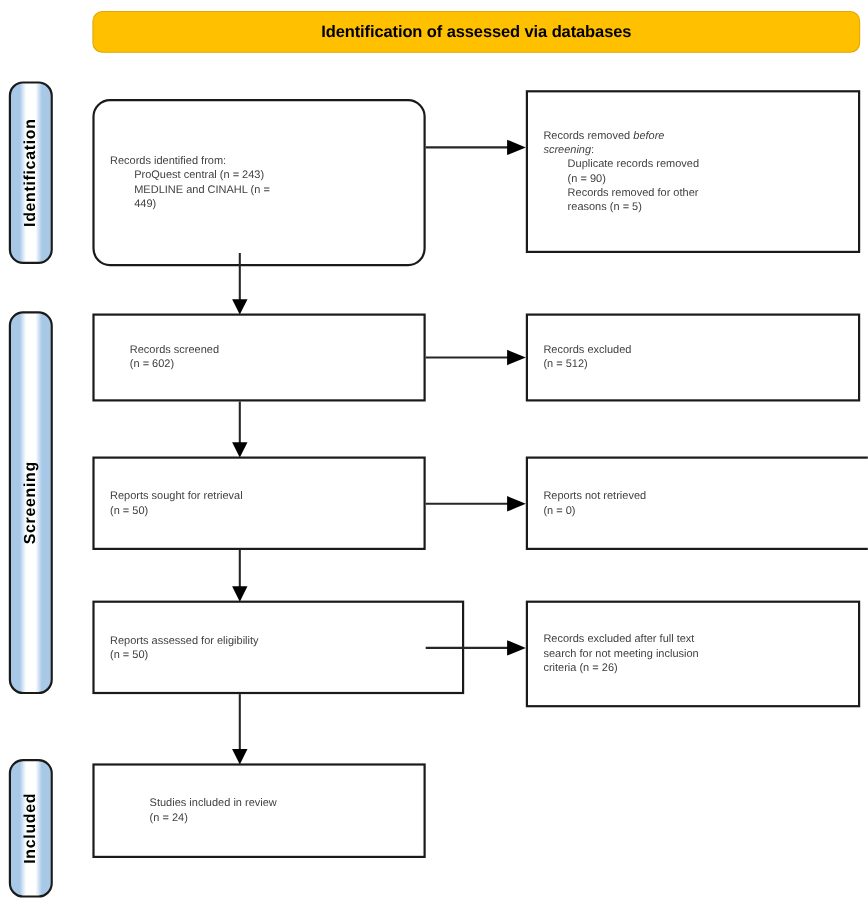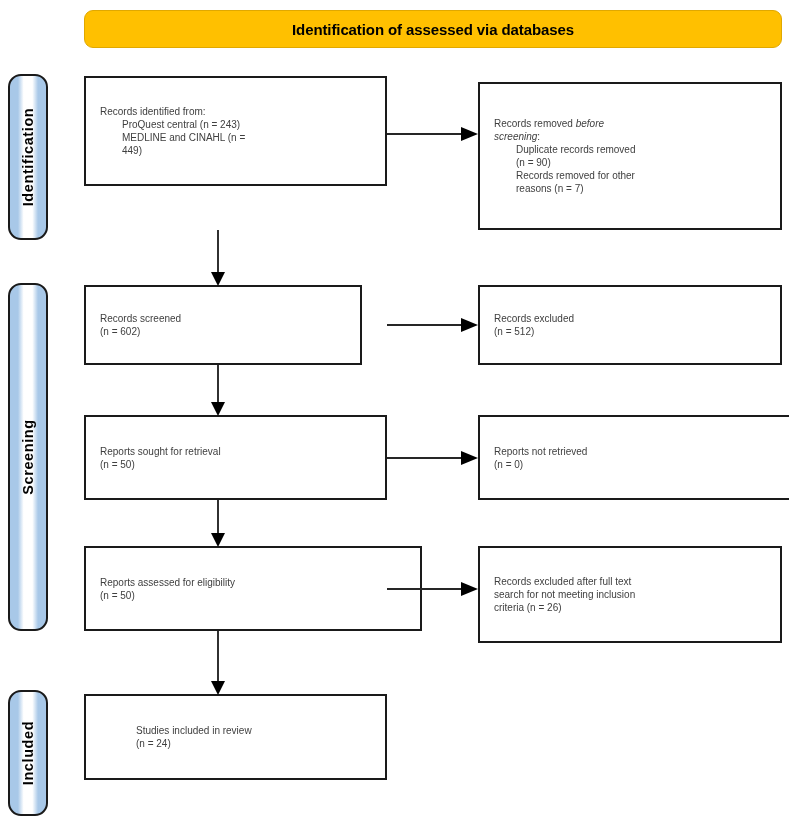--- a/index.html
+++ b/index.html
@@ -118,29 +118,29 @@
   </div>
 
   <div class="stage-tab" style="left:8px; top:283px; width:40px; height:348px;">
     <span class="stage-tab-label">Screening</span>
   </div>
 
   <div class="stage-tab" style="left:8px; top:690px; width:40px; height:126px;">
     <span class="stage-tab-label">Included</span>
   </div>
 
-  <div class="node" style="left:84px; top:76px; width:303px; height:110px;">
+  <div class="node" style="left:84px; top:90px; width:303px; height:152px;border-radius:16px;">
     <div class="node-text"><span>Records identified from:</span><br><span class="indent"></span><span>ProQuest central (n = 243)</span><br><span class="indent"></span><span>MEDLINE and CINAHL (n =</span><br><span class="indent"></span><span>449)</span></div>
   </div>
 
   <div class="node" style="left:478px; top:82px; width:304px; height:148px;">
-    <div class="node-text"><span>Records removed </span><span class="ital">before</span><br><span class="ital">screening</span><span>:</span><br><span class="indent"></span><span>Duplicate records removed</span><br><span class="indent"></span><span>(n = 90)</span><br><span class="indent"></span><span>Records removed for other</span><br><span class="indent"></span><span>reasons (n = 7)</span></div>
-  </div>
-
-  <div class="node" style="left:84px; top:285px; width:278px; height:80px;">
+    <div class="node-text"><span>Records removed </span><span class="ital">before</span><br><span class="ital">screening</span><span>:</span><br><span class="indent"></span><span>Duplicate records removed</span><br><span class="indent"></span><span>(n = 90)</span><br><span class="indent"></span><span>Records removed for other</span><br><span class="indent"></span><span>reasons (n = 5)</span></div>
+  </div>
+
+  <div class="node" style="left:84px; top:285px; width:303px; height:80px;padding-left:18px;">
     <div class="node-text"><span>Records screened</span><br><span>(n = 602)</span></div>
   </div>
 
   <div class="node" style="left:478px; top:285px; width:304px; height:80px;">
     <div class="node-text"><span>Records excluded</span><br><span>(n = 512)</span></div>
   </div>
 
   <div class="node" style="left:84px; top:415px; width:303px; height:85px;">
     <div class="node-text"><span>Reports sought for retrieval</span><br><span>(n = 50)</span></div>
   </div>

